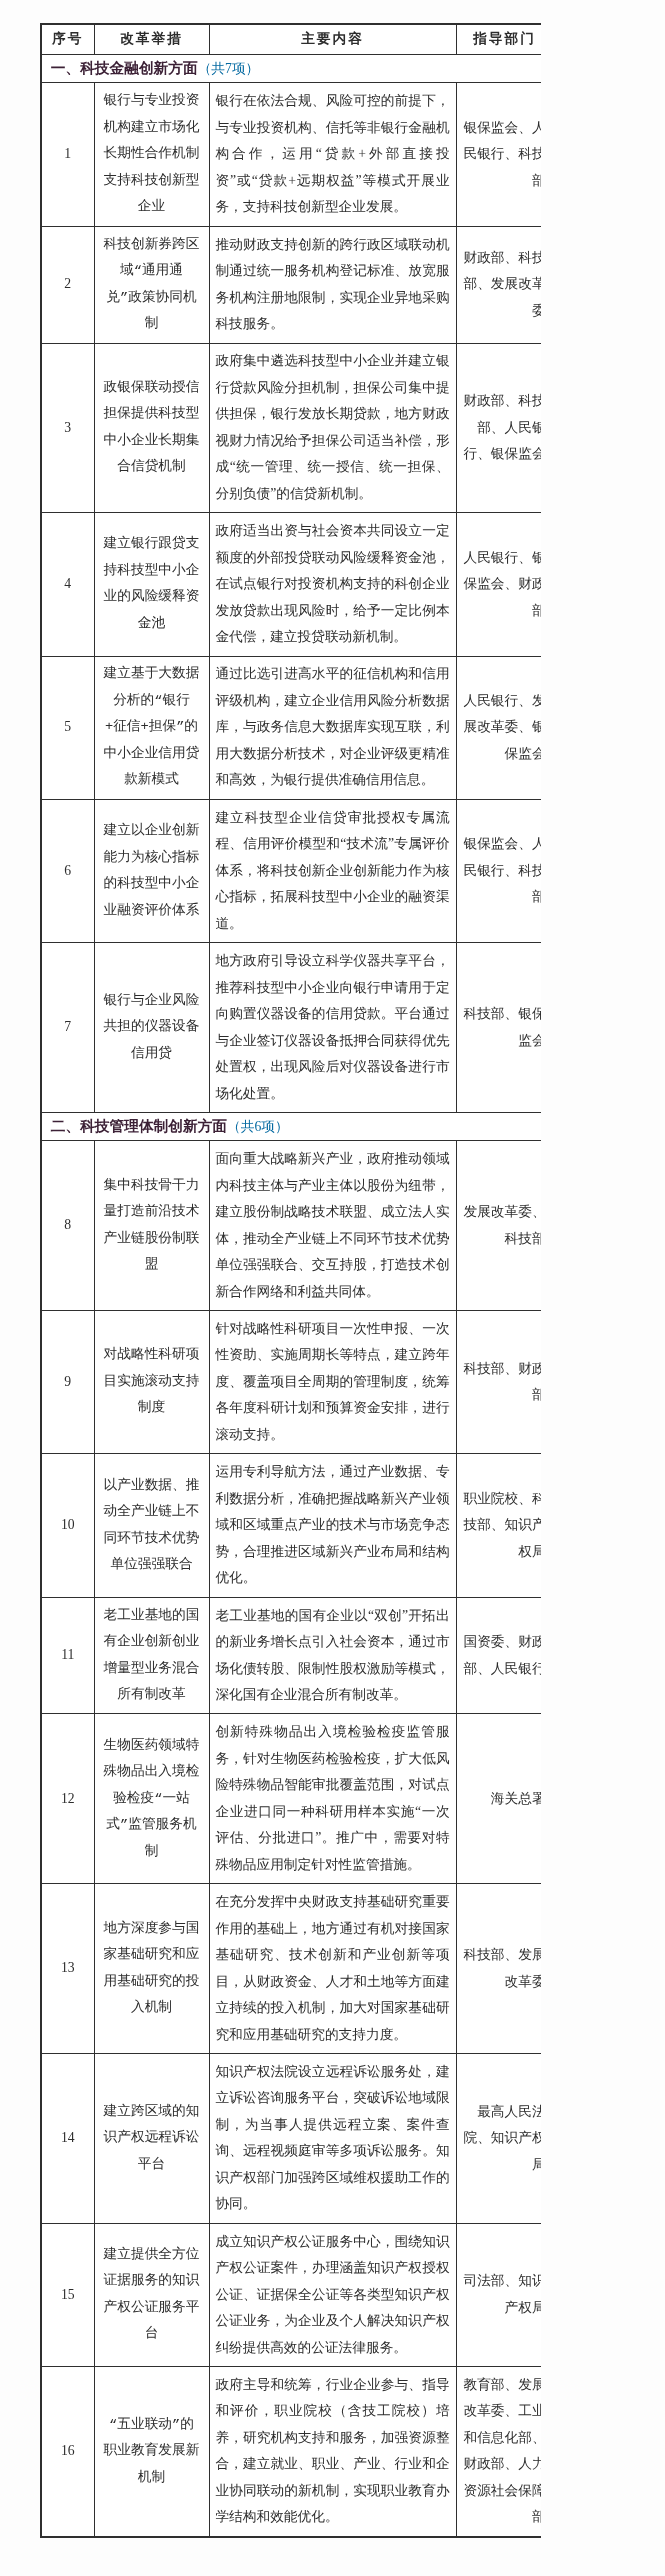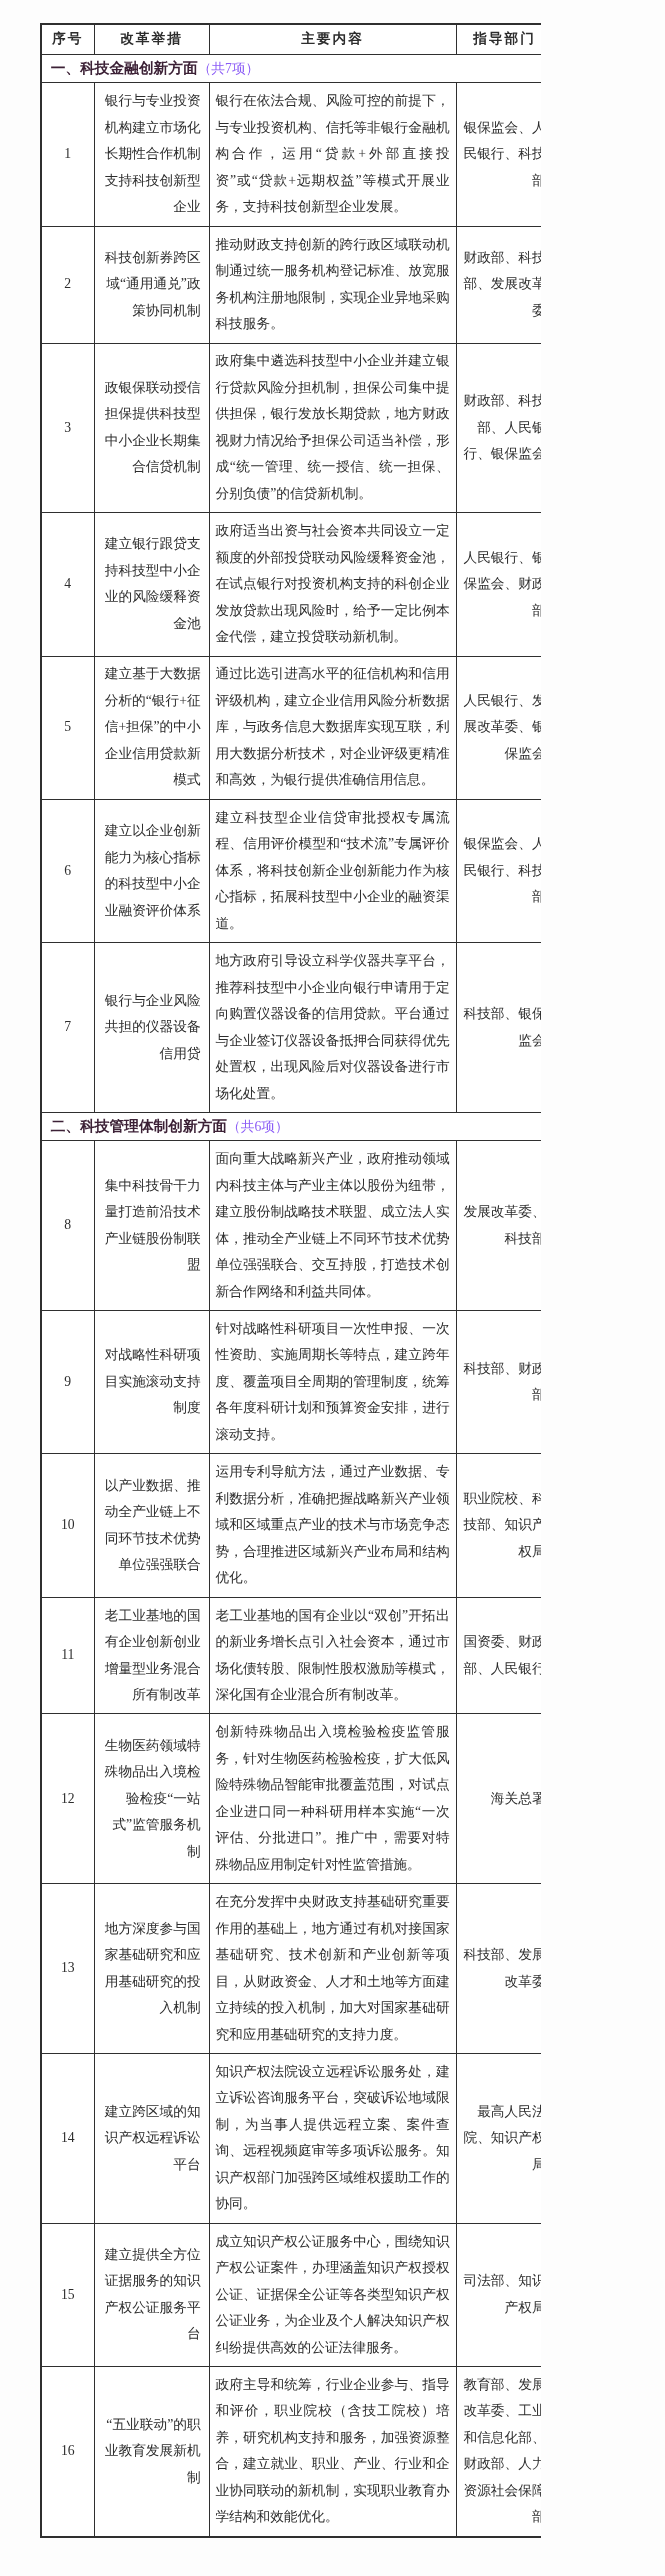--- a/index.html
+++ b/index.html
@@ -40,39 +40,39 @@
     color: #2d2d2d;
     white-space: nowrap;
   }
   td {
     line-height: 26.5px;
     padding: 4.9px 5.9px;
     vertical-align: middle;
     word-break: break-all;
   }
   td.num { text-align: center; padding: 4.9px 2px; }
-  td.measure { text-align: right; padding: 4.9px 7.9px; }
+  td.measure { text-align: center; padding: 4.9px 7.9px; font-family: Liberation Mono, monospace; }
   td.content { text-align: justify; padding: 4.9px 5.9px; }
   td.dept { text-align: right; padding: 4.9px 6.9px; margin-left: 8px; }
   td.scope { text-align: center; padding: 4.9px 3.9px; }
   tr.section-row td {
     font-size: 14.7px;
     line-height: 20.6px;
     height: 20.6px;
     padding: 2.9px 8.8px;
     white-space: nowrap;
   }
   .sec-title {
     font-weight: bold;
     color: var(--section-title-color, #3c2136);
   }
   .sec-count {
     font-weight: normal;
     font-size: 13.7px;
-    color: #8b5cf6;
+    color: #0369a1;
   }
 </style>
 </head>
 <body>
 
 <div class="page">
   <table class="reform-table">
     <colgroup>
       <col style="width:53px">
       <col style="width:115px">

